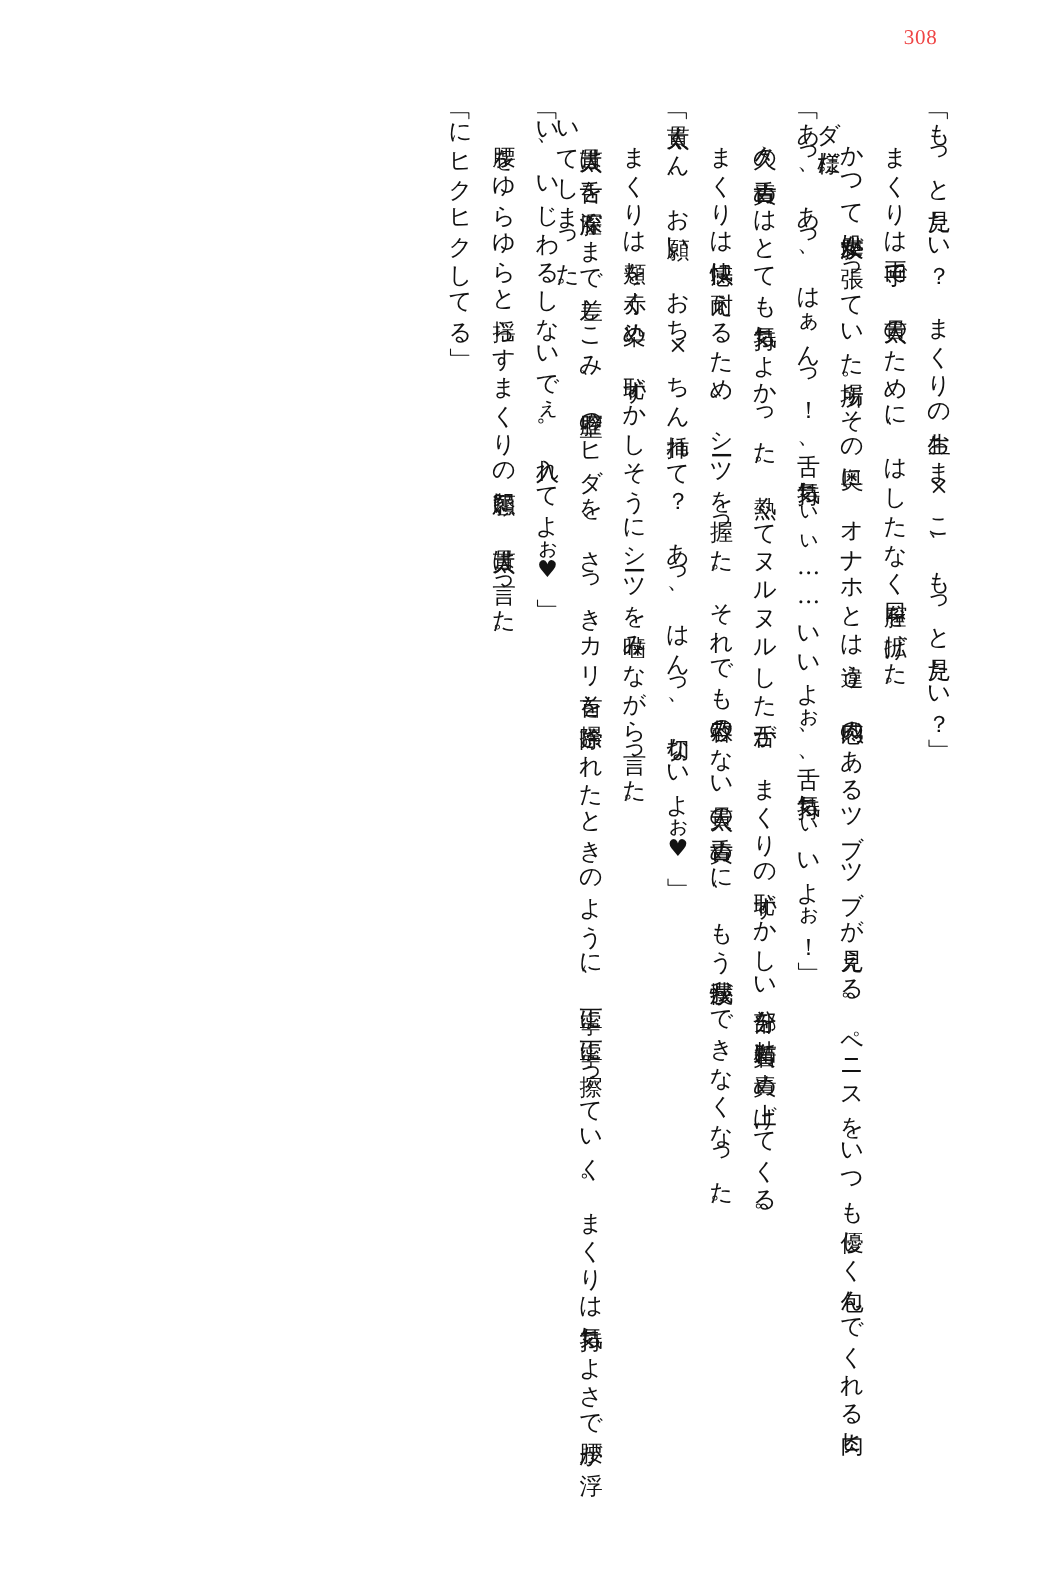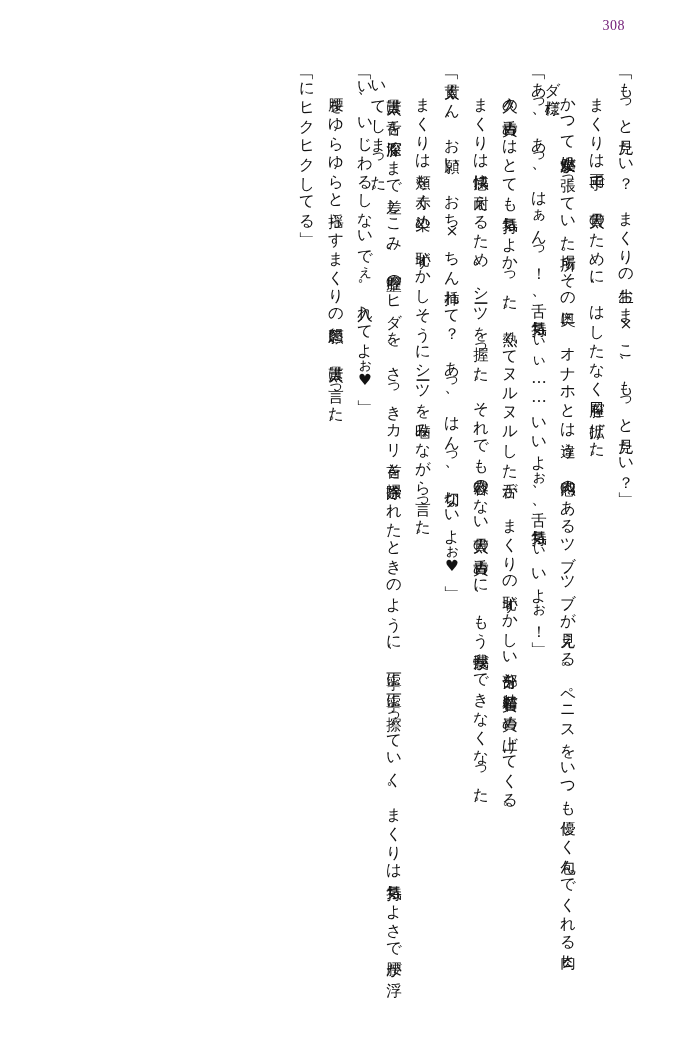--- a/index.html
+++ b/index.html
@@ -15,21 +15,21 @@
     overflow: hidden;
     font-family: "DejaVu Serif", "Liberation Serif", serif;
     color: #111111;
   }
   #page-number {
     position: absolute;
     top: 18px;
     right: 68px;
     font-size: 14px;
     letter-spacing: 0.5px;
-    color: #701a75;
+    color: #ef4444;
     font-family: "Liberation Serif", serif;
     margin-left: 20px;
   }
   #body-text {
     position: absolute;
     top: 70px;
     right: 60px;
     bottom: 60px;
     left: 60px;
     display: flex;

